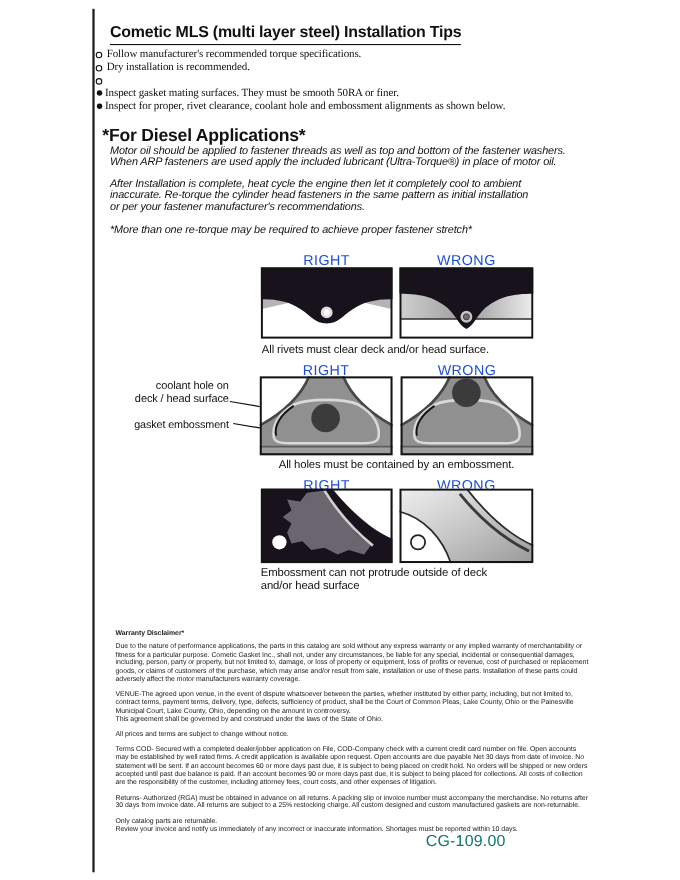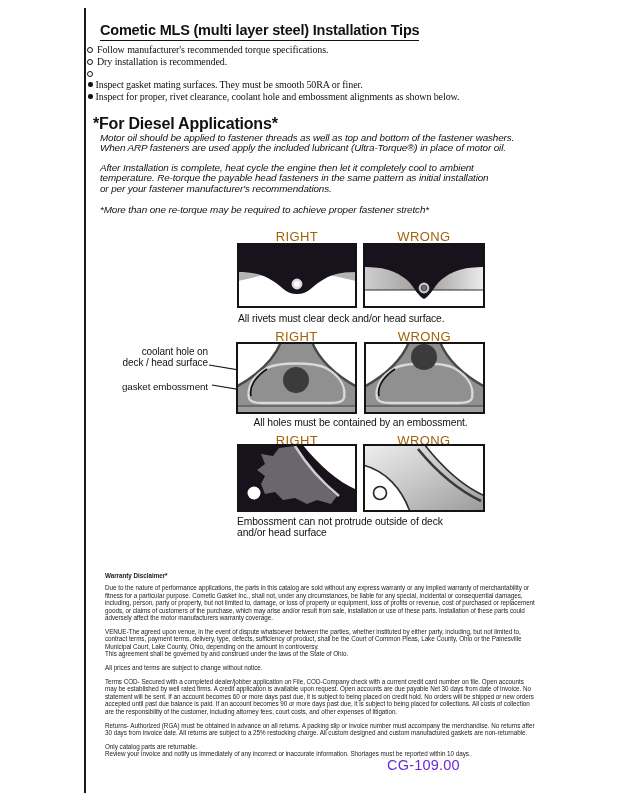--- a/index.html
+++ b/index.html
@@ -17,32 +17,32 @@
   .b-row.sub{padding-left:1px;}
   .dot-o{flex:0 0 auto;width:4px;height:4px;border:1px solid #111;border-radius:50%;margin:3px 4px 0 0;}
   .dot-f{flex:0 0 auto;width:4.5px;height:4.5px;background:#111;border-radius:50%;margin:3px 3px 0 0;}
   
   #diesel-h{left:93px;top:115px;font-size:16px;font-weight:bold;letter-spacing:-0.2px;}
   .para{left:100px;width:460px;font-size:9.9px;line-height:10.4px;letter-spacing:-0.12px;white-space:pre-line;font-style:italic;}
   #para-oil{top:133px;}
   #para-retorque{top:163px;}
   #para-note{top:205px;}
   
-  .rw{font-size:13px;letter-spacing:0.4px;text-align:center;color:#a16207;}
+  .rw{font-size:13px;letter-spacing:0.4px;text-align:center;color:#1d4ed8;}
   .cap{font-size:10.3px;letter-spacing:-0.1px;line-height:11px;white-space:pre-line;}
   .panel{line-height:0;}
   
   #ann-coolant{left:100px;top:347px;width:108px;text-align:right;font-size:10px;line-height:10.8px;letter-spacing:-0.1px;}
   #ann-emboss{left:100px;top:381px;width:108px;text-align:right;font-size:9.8px;letter-spacing:-0.1px;}
   
   #legal{left:105px;top:572px;width:430px;font-size:6.3px;line-height:7.4px;letter-spacing:-0.03px;color:#1b1b1b;}
   #legal .lh{font-weight:bold;margin:0 0 5px 0;}
   #legal p{margin:0 0 6.5px 0;white-space:pre-line;}
   
-  #pagecode{left:387px;top:757px;font-size:14.5px;letter-spacing:0.2px;color:#6d28d9;}
+  #pagecode{left:387px;top:757px;font-size:14.5px;letter-spacing:0.2px;color:#0f766e;}
 </style>
 </head>
 <body>
 
 <div id="page">
 
   <div id="edge-rule" class="abs"></div>
 
   <div id="title" class="abs">
     <span>Cometic MLS (multi layer steel) Installation Tips</span>
@@ -67,21 +67,21 @@
     <div class="b-row sub">
       <span class="dot-f"></span>
       <span>Inspect for proper, rivet clearance, coolant hole and embossment alignments as shown below.</span>
     </div>
   </div>
 
   <div id="diesel-h" class="abs">*For Diesel Applications*</div>
   <div id="para-oil" class="abs para">Motor oil should be applied to fastener threads as well as top and bottom of the fastener washers.
 When ARP fasteners are used apply the included lubricant (Ultra-Torque®) in place of motor oil.</div>
   <div id="para-retorque" class="abs para">After Installation is complete, heat cycle the engine then let it completely cool to ambient
-temperature. Re-torque the payable head fasteners in the same pattern as initial installation
+inaccurate. Re-torque the cylinder head fasteners in the same pattern as initial installation
 or per your fastener manufacturer's recommendations.</div>
   <div id="para-note" class="abs para">*More than one re-torque may be required to achieve proper fastener stretch*</div>
 
   <div class="abs rw" style="left:237px;top:229px;width:120px;">RIGHT</div>
   <div class="abs rw" style="left:363px;top:229px;width:122px;">WRONG</div>
 
   <div class="abs panel" style="left:237px;top:243px;">
     <svg width="120" height="65" viewBox="0 0 120 65">
       <rect width="120" height="65" fill="#ffffff"></rect>
       <polygon points="1,29 36,30 1,38" fill="#b4b4b4"></polygon>

